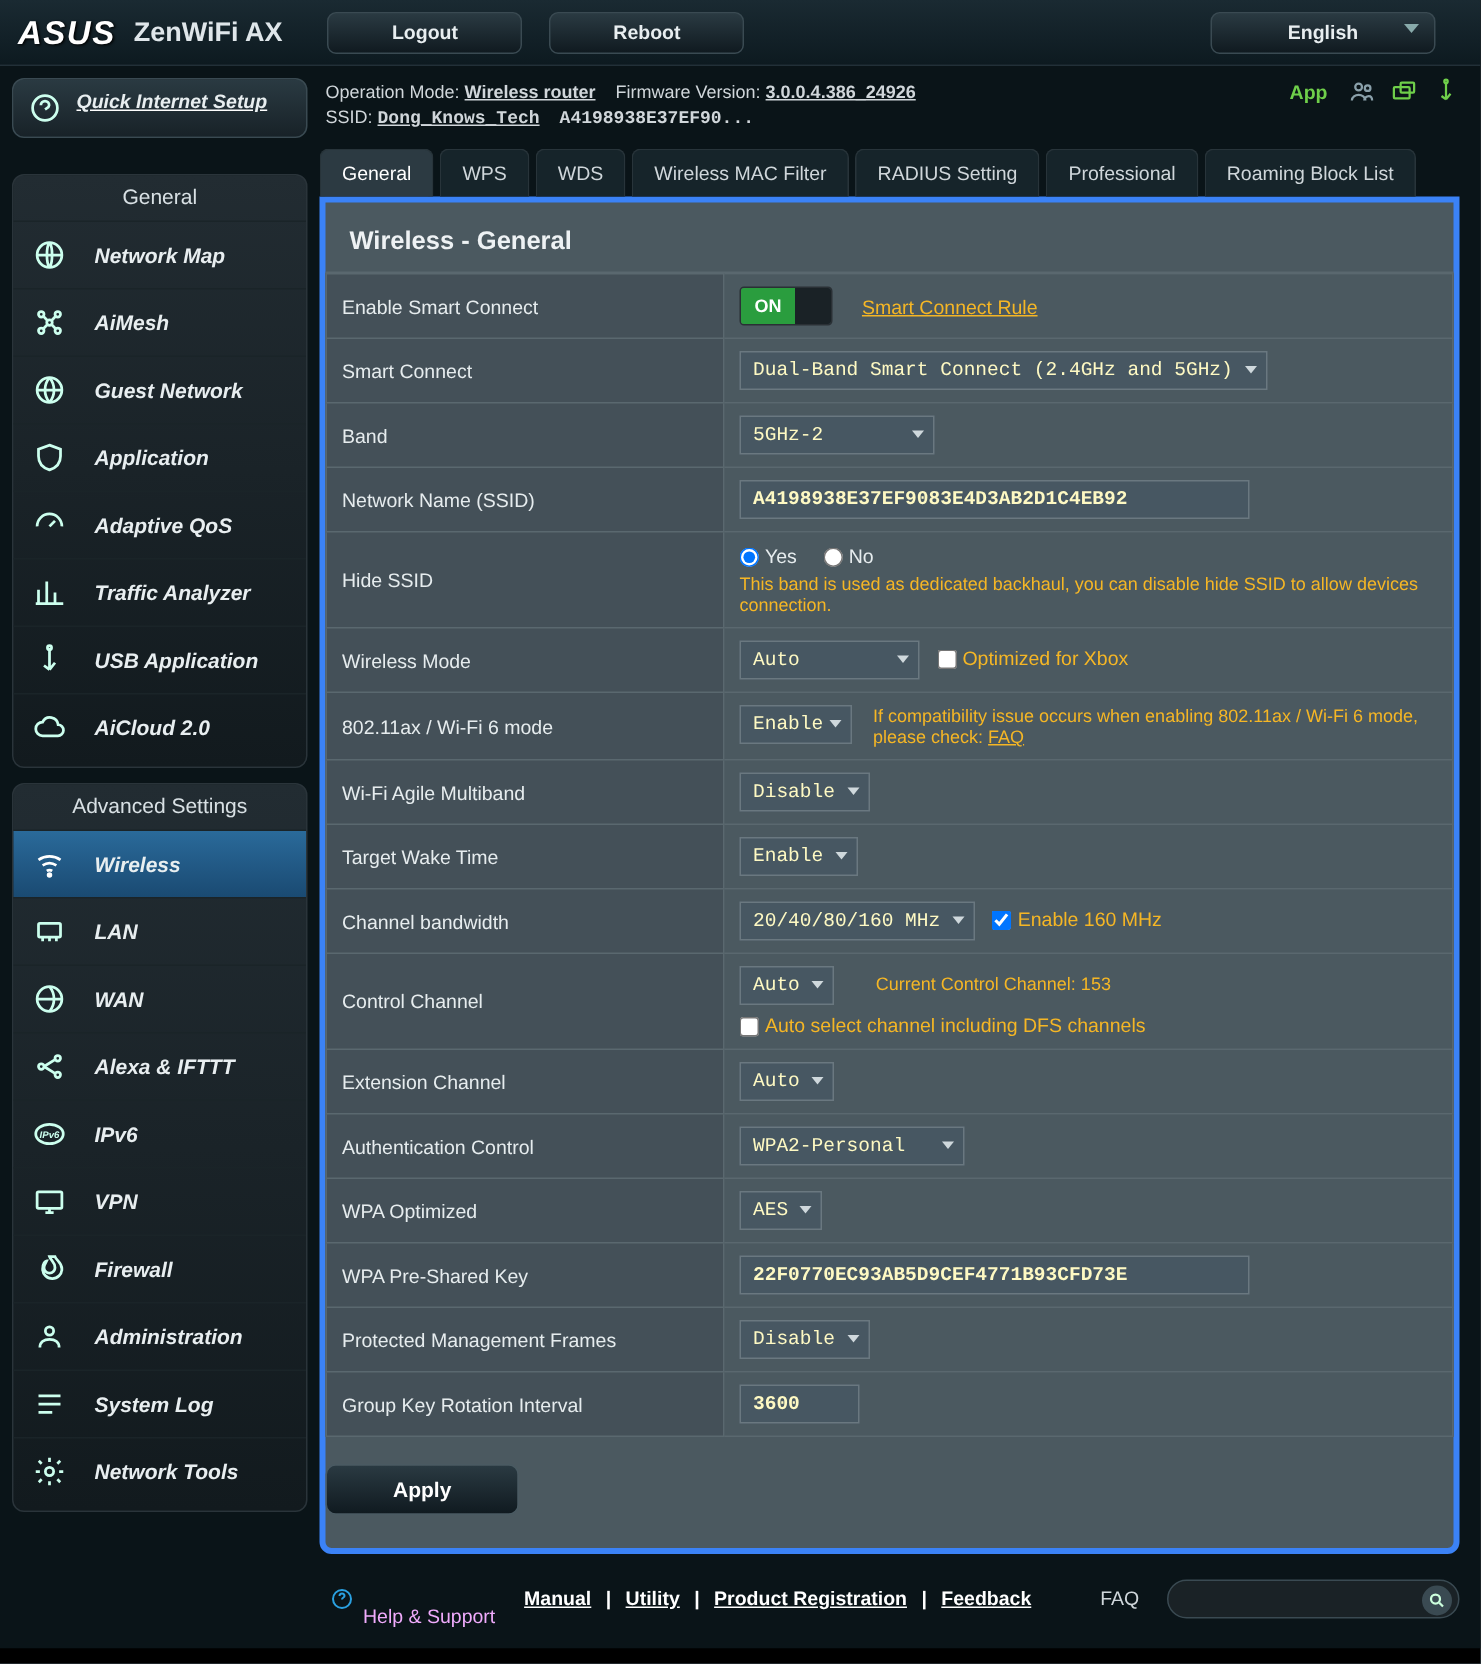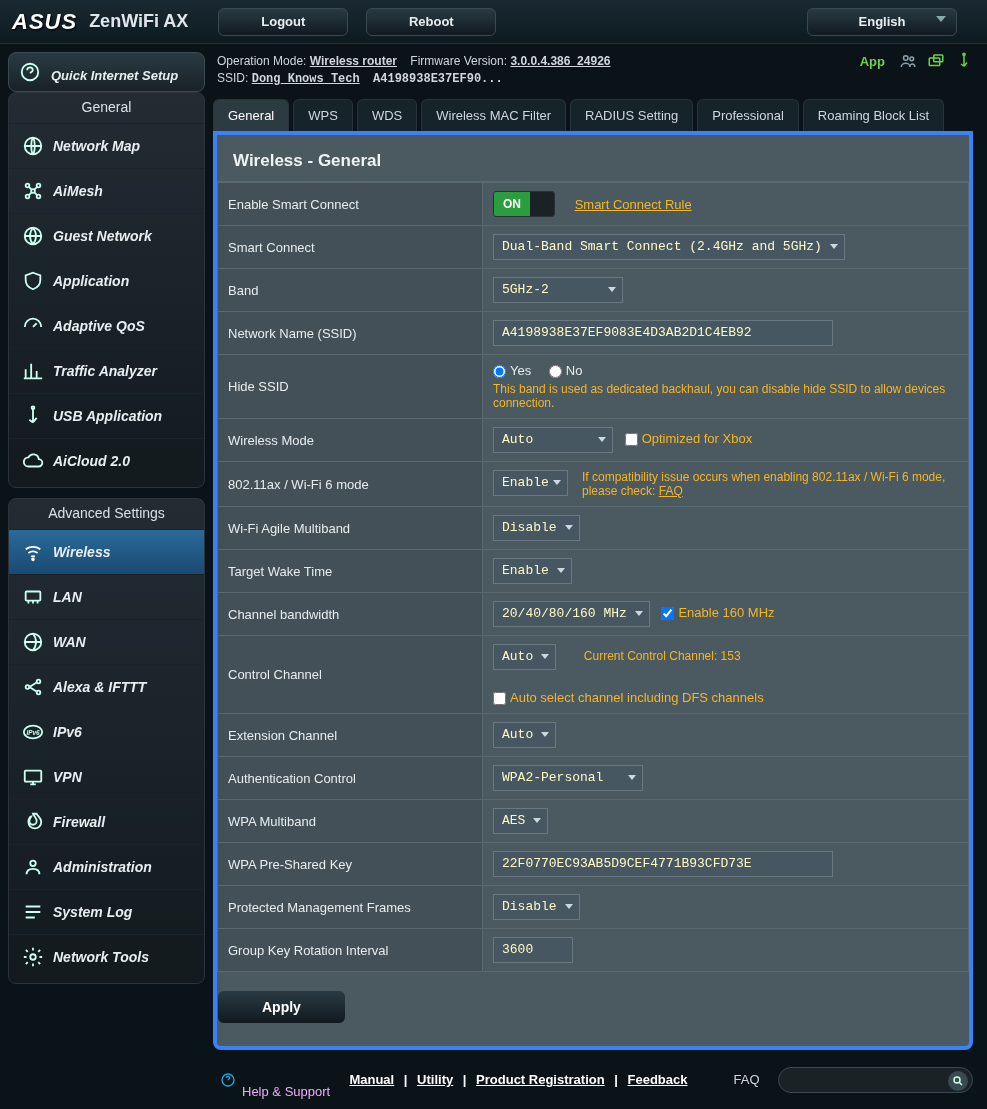--- a/index.html
+++ b/index.html
@@ -25,35 +25,35 @@
     background: linear-gradient(#2a3a42,#101a20);
     border: 1px solid #3a4a52; border-radius: 6px;
     color: #e8eef0; font-weight: bold; font-size: 13px;
     margin-right: 18px; cursor: pointer;
   }
   .lang-btn { margin-left:auto; min-width:150px; position:relative;}
   .lang-arrow { position:absolute; right:10px; top:7px; width:0;height:0;border-left:5px solid transparent;border-right:5px solid transparent;border-top:6px solid #8aa; }
   .body-wrap { display:flex; }
   .sidebar { width: 205px; padding: 8px 0 8px 8px; }
   .qis {
-    display:flex;align-items:flex-end;gap:10px;
+    display:flex;align-items:flex-start;gap:10px;
     background: linear-gradient(#2a3a42,#182228);
     border:1px solid #3a4a52;border-radius:8px;
-    padding:8px 10px;margin-bottom:0;cursor:pointer;
+    padding:8px 10px;margin-bottom:24px;cursor:pointer;text-decoration:underline;
   }
   .qis-icon {width:22px;height:22px;flex:none;display:flex;align-items:center;justify-content:center;}
   .qis-txt{font-weight:bold;font-size:13px;color:#e8eef0;font-style:italic;line-height:14px;}
   .side-section {
     background: linear-gradient(#222c32,#121a1e);
     border:1px solid #2a343a;border-radius:8px;
     padding-bottom:4px;margin-bottom:10px;
   }
   .side-head { text-align:center;padding:6px 0 8px;color:#d8e0e4;font-size:14px;}
   .side-item {
-    display:flex;align-items:center;gap:8px;
+    display:flex;align-items:center;gap:18px;
     padding:10px 12px;cursor:pointer;
     border-top:1px solid #1a2428;
     color:#e8eef0;font-weight:bold;font-size:14px;font-style:italic;
   }
   .side-item.active{background:linear-gradient(#2a6a9a,#1a4a72);}
   .side-ic {width:24px;height:24px;flex:none;display:flex;align-items:center;justify-content:center;color:#cfe;flex-shrink:0;}
   .main { flex:1; padding: 8px 14px 0 8px; }
   .info-row { padding: 2px 0 4px 4px; }
   .info-line { font-size:12px;color:#d0d6da;margin-bottom:3px;}
   .info-link{text-decoration:underline;font-weight:bold;cursor:pointer;}
@@ -84,21 +84,21 @@
   }
   .form-table td.label { width:265px; background:#445058;}
   .form-table td.field { background:#4b5960;}
   .sel, .txt {
     font-family: "Courier New", monospace;font-size:13px;
     background:#475762;color:#fef9c3;border:1px solid #6a7880;
     padding:4px 22px 4px 8px;position:relative;display:inline-block;
     min-height:24px;line-height:16px;
   }
   .sel .caret{position:absolute;right:6px;top:9px;width:0;height:0;border-left:4px solid transparent;border-right:4px solid transparent;border-top:5px solid #cfd8dc;}
-  .txt { min-width:340px;padding-right:1px;}
+  .txt { min-width:340px;padding-right:1px;font-weight:bold;}
   .txt.sm{min-width:80px;}
   .toggle {
     display:inline-flex;width:62px;height:26px;border-radius:3px;overflow:hidden;
     border:1px solid #2a3035;cursor:pointer;vertical-align:middle;
   }
   .toggle .on{flex:1;background:#2a9d3e;color:#fff;font-weight:bold;display:flex;align-items:center;justify-content:center;font-size:12px;}
   .toggle .off{width:24px;background:#1a2226;}
   .link-y{color:#f5b625;text-decoration:underline;cursor:pointer;margin-left:16px;font-size:13px;vertical-align:middle;}
   .help-y{color:#f5b625;font-size:12px;}
   .radio-group label{margin-right:14px;color:#e6ecee;font-size:13px;}
@@ -442,33 +442,33 @@
             <td class="field">
               <span class="sel" style="min-width:150px"><span>20/40/80/160 MHz</span><span class="caret"></span></span>
               <label class="chk-label"><input type="checkbox" checked="" style=""><span>Enable 160 MHz</span></label>
             </td>
           </tr>
           <tr>
             <td class="label">Control Channel</td>
             <td class="field">
               <span class="sel" style="min-width:35px"><span>Auto</span><span class="caret"></span></span>
               <span class="help-y" style="margin-left:24px">Current Control Channel: 153</span>
-              <div style="margin-top:20px"><label class="chk-label" style="margin-left:0"><input type="checkbox" style=""><span>Auto select channel including DFS channels</span></label></div>
+              <div style="margin-top:6px"><label class="chk-label" style="margin-left:0"><input type="checkbox" style=""><span>Auto select channel including DFS channels</span></label></div>
             </td>
           </tr>
           <tr>
             <td class="label">Extension Channel</td>
             <td class="field"><span class="sel" style="min-width:35px"><span>Auto</span><span class="caret"></span></span></td>
           </tr>
           <tr>
             <td class="label">Authentication Control</td>
             <td class="field"><span class="sel" style="min-width:150px"><span>WPA2-Personal</span><span class="caret"></span></span></td>
           </tr>
           <tr>
-            <td class="label">WPA Multiband</td>
+            <td class="label">WPA Optimized</td>
             <td class="field"><span class="sel" style="min-width:28px"><span>AES</span><span class="caret"></span></span></td>
           </tr>
           <tr>
             <td class="label">WPA Pre-Shared Key</td>
             <td class="field"><span class="txt">22F0770EC93AB5D9CEF4771B93CFD73E</span></td>
           </tr>
           <tr>
             <td class="label">Protected Management Frames</td>
             <td class="field"><span class="sel" style="min-width:70px"><span>Disable</span><span class="caret"></span></span></td>
           </tr>

